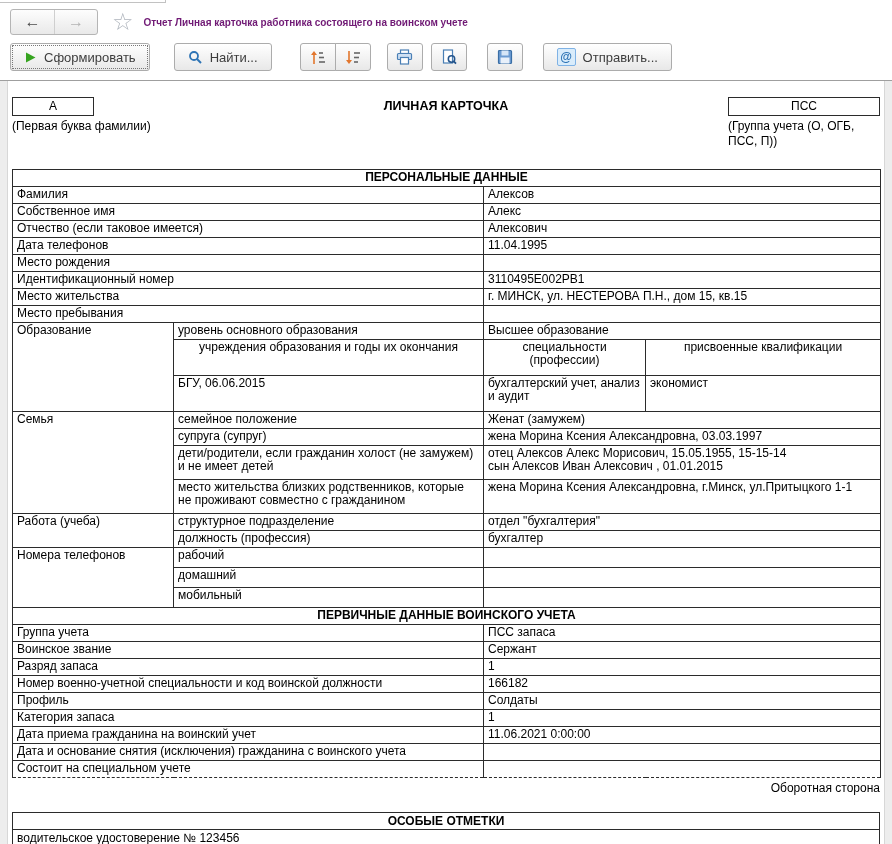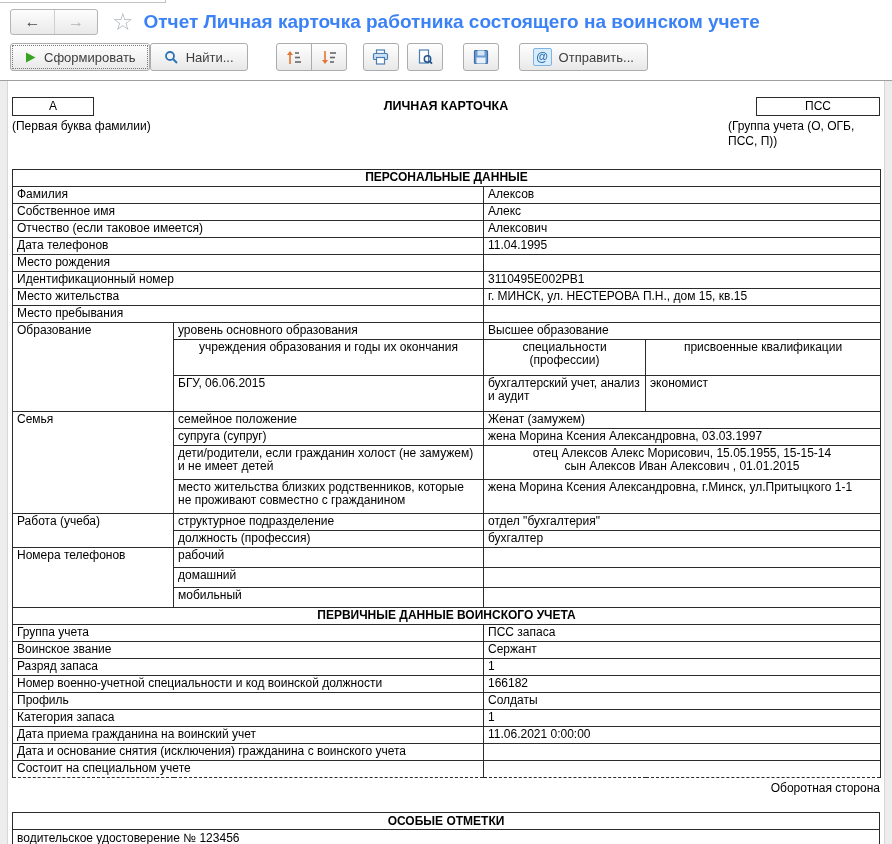--- a/index.html
+++ b/index.html
@@ -12,65 +12,65 @@
     border-bottom:1px solid #c2c2c2; border-right:1px solid #c2c2c2; }
 
   
   .navbar { display:flex; align-items:center; padding:8px 10px 2px; height:38px; }
   .nav-group { display:flex; border:1px solid #b5b5b5; border-radius:3px; overflow:hidden;
     background:linear-gradient(#fdfdfd,#e9e9e9); height:26px; }
   .nav-btn { width:43px; display:flex; align-items:center; justify-content:center;
     font-size:16px; color:#4a4a4a; background:transparent; border:none; cursor:pointer; }
   .nav-btn.fwd { color:#b3b3b3; border-left:1px solid #cfcfcf; }
   .star { color:#aeb4bc; font-size:24px; margin:0 10px 0 14px; line-height:24px; }
-  .win-title { font-weight:bold; font-size:19px; color:#3b82f6; white-space:nowrap; }
+  .win-title { font-weight:bold; font-size:10px; color:#701a75; white-space:nowrap; }
 
   
   .toolbar { display:flex; align-items:center; padding:5px 10px 9px; border-bottom:1px solid #9f9f9f; }
   .btn { height:28px; display:inline-flex; align-items:center; gap:7px; padding:0 13px;
     border:1px solid #acacac; border-radius:3px; background:linear-gradient(#ffffff,#e8e8e8);
     font-family:"Liberation Sans",sans-serif; font-size:13px; color:#3d3d3d; cursor:pointer; white-space:nowrap; }
   .btn.icon-only { width:36px; padding:0; justify-content:center; }
   .btn.default { outline:1px dotted #777; outline-offset:-3px; }
   .btn-group { display:flex; }
   .btn-group .btn + .btn { margin-left:-1px; border-top-left-radius:0; border-bottom-left-radius:0; }
   .btn-group .btn:first-child { border-top-right-radius:0; border-bottom-right-radius:0; }
-  .mr24{} .mr28{margin-right:28px} .mr16{margin-right:16px}
+  .mr24{margin-right:24px} .mr28{margin-right:28px} .mr16{margin-right:16px}
   .mr8{margin-right:8px} .mr20{margin-right:20px} .mr18{margin-right:18px}
   .at-badge { width:19px; height:18px; border:1px solid #7fb2e5; background:#d9ecfb; color:#2e74b5;
     font-weight:bold; font-size:12px; display:inline-flex; align-items:center; justify-content:center; border-radius:2px; }
   .caret { width:0; height:0; border-left:4px solid transparent; border-right:4px solid transparent;
     border-top:5px solid #555; margin-left:4px; }
 
   
   .report { position:relative; height:767px; background:#fff; overflow:hidden; }
   .strip { position:absolute; top:0; bottom:0; width:8px; background:#ededed; }
   .strip.left { left:0; border-right:1px solid #d7d7d7; }
   .strip.right { right:0; border-left:1px solid #d7d7d7; }
   .doc { margin-left:12px; width:868px; color:#000; }
 
   
   .card-head { position:relative; height:74px; margin-top:14px; font-size:12px; }
   .letter-box { position:absolute; left:0; top:2px; width:82px; height:19px; border:1px solid #2b2b2b;
     text-align:center; line-height:17px; }
   .letter-caption { position:absolute; left:0; top:24px; line-height:14px; }
   .card-title { position:absolute; left:0; right:0; top:4px; text-align:center; font-weight:bold; font-size:12.5px; }
-  .group-box { position:absolute; right:0; top:2px; width:124px; height:19px; border:1px solid #2b2b2b;
+  .group-box { position:absolute; right:0; top:2px; width:152px; height:19px; border:1px solid #2b2b2b;
     text-align:center; line-height:17px; }
   .group-caption { position:absolute; right:0; top:24px; width:152px; line-height:15px;margin-left:36px; }
 
   
   table.grid { border-collapse:collapse; width:868px; table-layout:fixed; }
   table.grid td { border:1px solid #2b2b2b; font-size:12px; line-height:13px;
     padding:1px 4px 2px; vertical-align:top; overflow:hidden; }
   tr.sec td { font-weight:bold; text-align:center; height:16px; }
   tr.r16 { height:16px; }
   tr.h34 { height:34px; } tr.h36 { height:36px; } tr.h20 { height:20px; }
   td.ctr { text-align:center; }
-  td.pre { white-space:pre-line;text-align:center; }
+  td.pre { white-space:pre-line; }
   tr.dashed td { border-bottom-style:dashed; }
 
   .note { text-align:right; font-size:12px; line-height:15px; margin-top:3px; }
   .gap { height:16px; }
   table.special { border-collapse:collapse; width:868px; table-layout:fixed; }
   table.special td { border:1px solid #2b2b2b; font-size:12px; line-height:14px; padding:1px 4px; vertical-align:top; }
   table.special tr.sec td { font-weight:bold; text-align:center; height:17px; }
   table.special td.body { border-bottom-style:dashed; white-space:pre-line; height:32px; }
 </style>
 </head>

